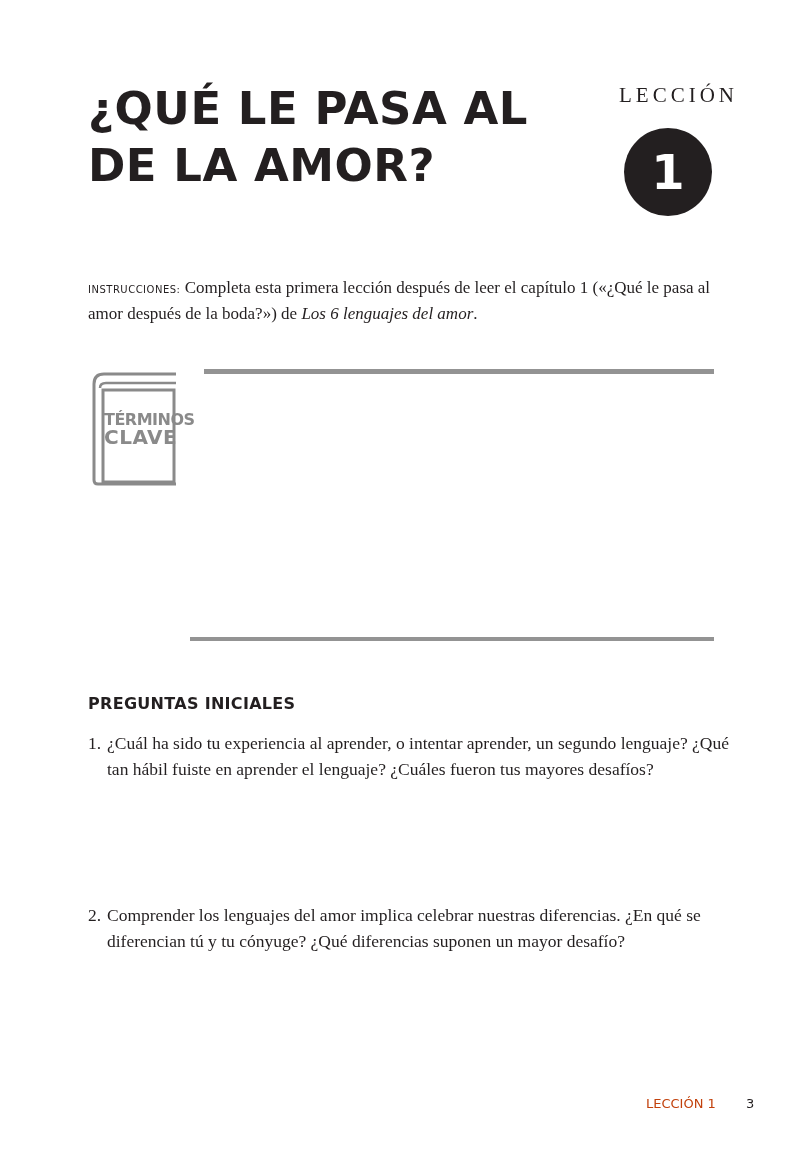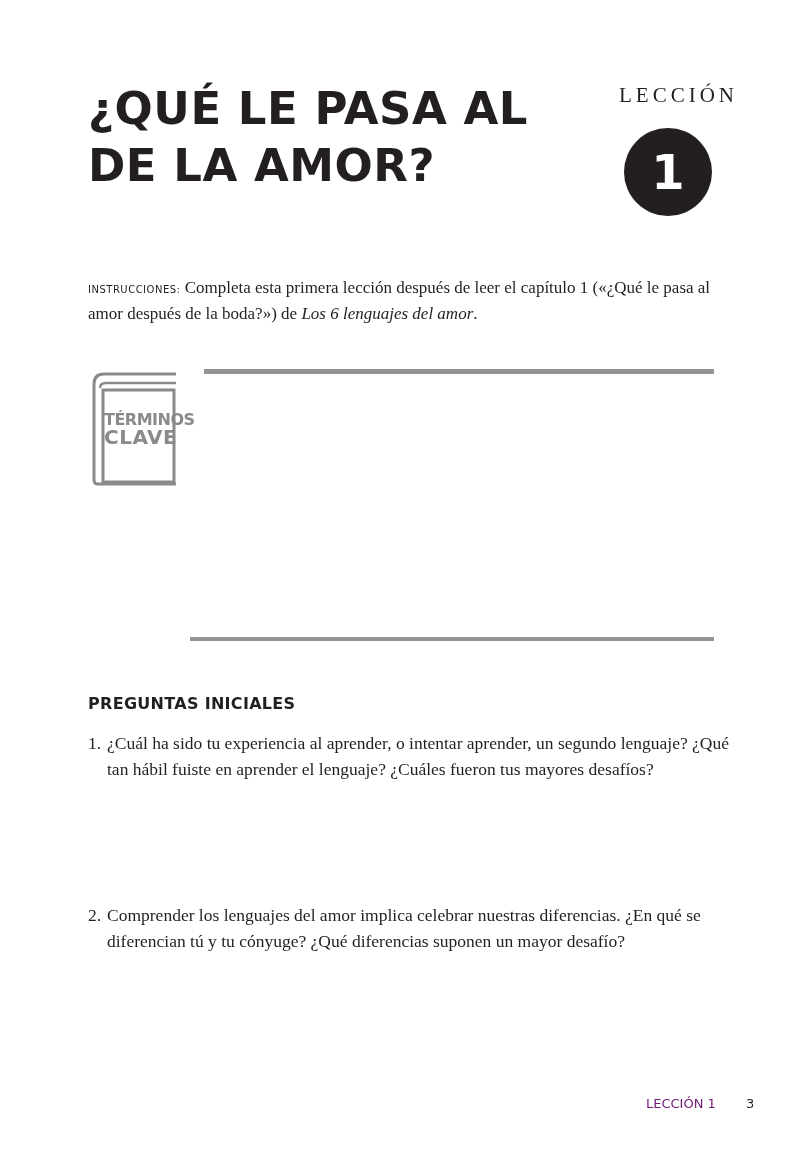--- a/index.html
+++ b/index.html
@@ -51,21 +51,21 @@
     .question {
       position: absolute; left: 88px; width: 650px;
       font-family: "Liberation Serif", serif; font-size: 17.5px; line-height: 26px; color: #231f20;
     }
     .question .num { position: absolute; left: 0; top: 0; }
     .question .text { margin-left: 19px; display: block; }
     .q1 { top: 730px; }
     .q2 { top: 902px; }
     .footer-label {
       position: absolute; left: 646px; top: 1096px;
-      font-family: "DejaVu Sans", sans-serif; font-size: 13px; color: #701a75;
+      font-family: "DejaVu Sans", sans-serif; font-size: 13px; color: #c2410c;
     }
     .footer-page {
       position: absolute; left: 746px; top: 1096px;
       font-family: "DejaVu Sans", sans-serif; font-size: 13px; color: #231f20;
     }
   </style>
 </head>
 <body>
 
 <div class="title">

